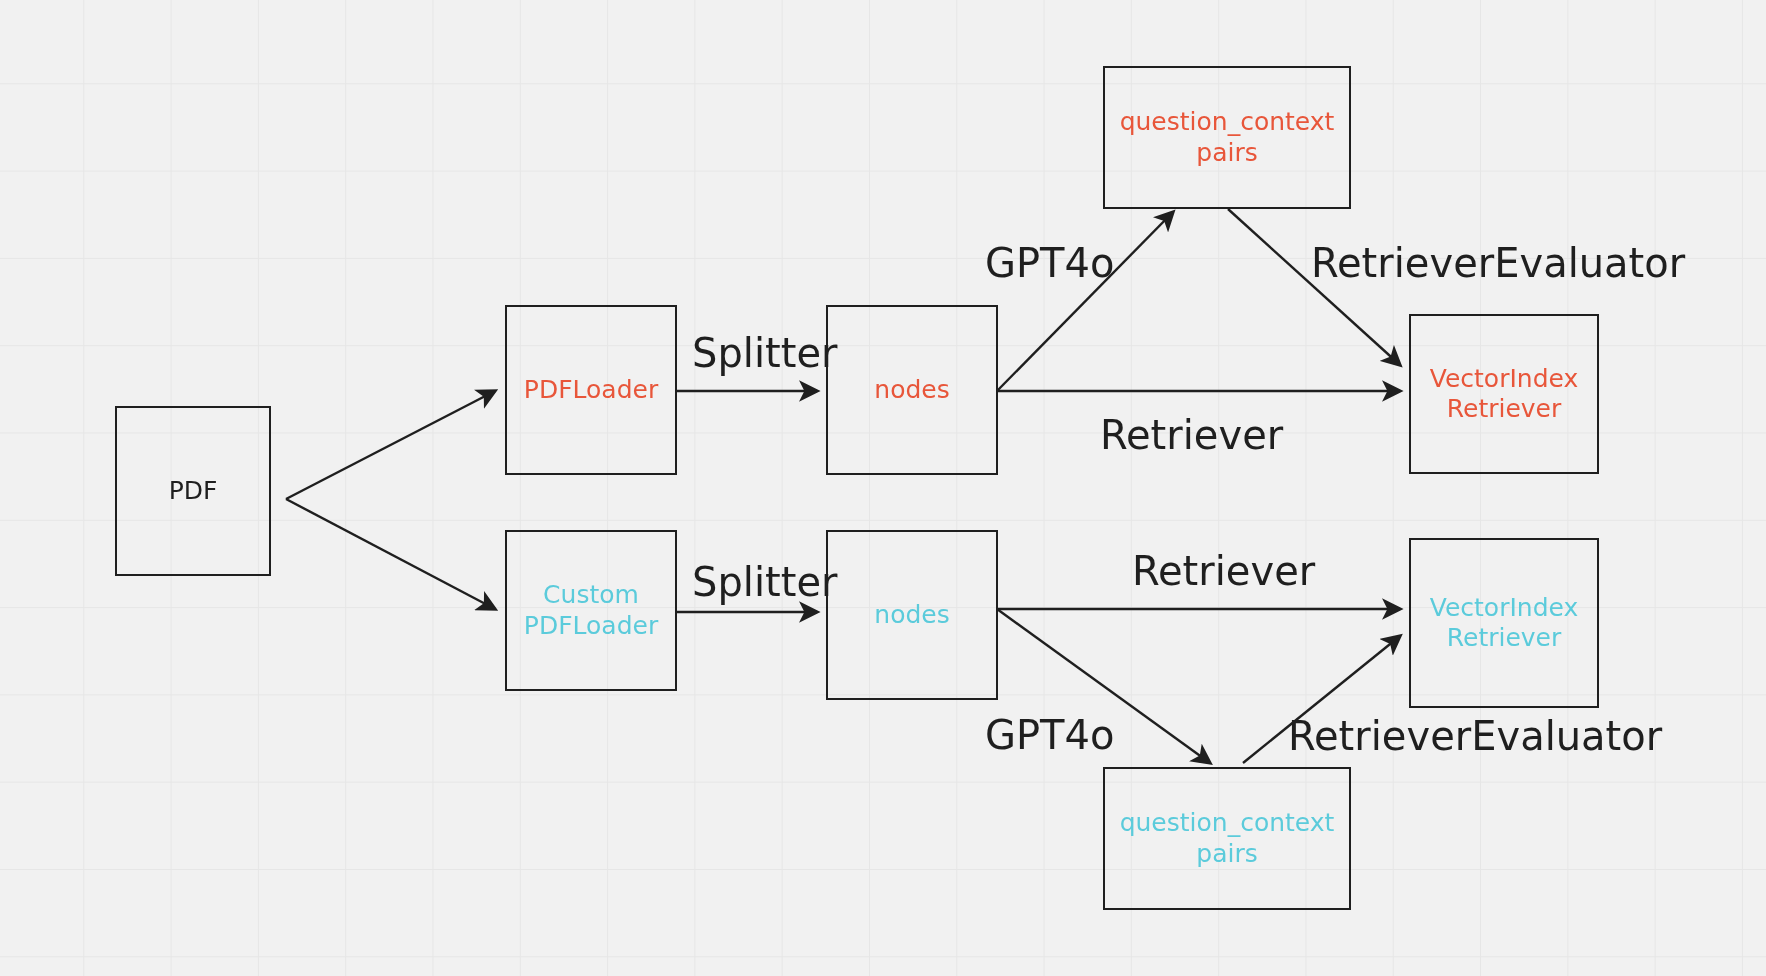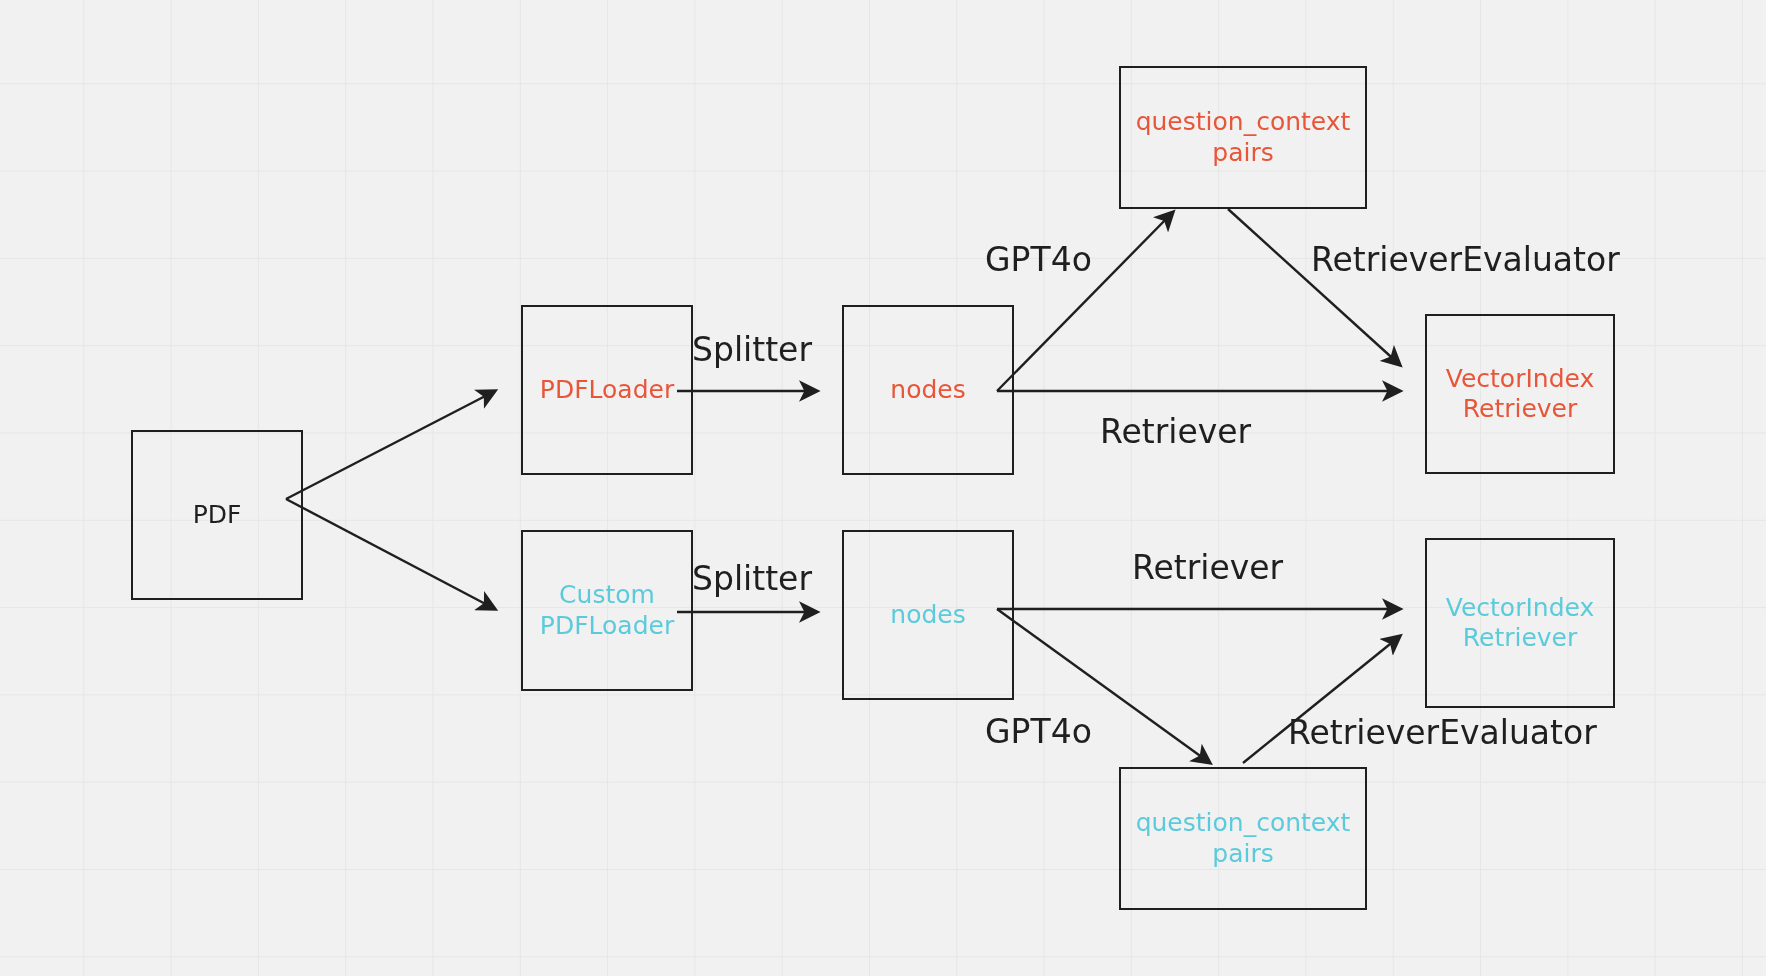--- a/index.html
+++ b/index.html
@@ -32,31 +32,30 @@
     box-sizing: border-box;
     border: 2.5px solid #1f1f1f;
     background: transparent;
     display: flex;
     align-items: center;
     justify-content: center;
     text-align: center;
     line-height: 1.22;
     font-size: 25px;
     padding: 0 6px;
-    margin-left: 16px;
   }
   .node .label { display: block; }
   .c-neutral { color: #1f1f1f; }
   .c-orange  { color: #e8563a; }
   .c-cyan    { color: #5bcbdb; }
 
   .edge-label {
     position: absolute;
     color: #1f1f1f;
-    font-size: 33px;
+    font-size: 40px;
     white-space: nowrap;
     line-height: 1;
   }
 </style>
 </head>
 <body>
 
 <div id="canvas">
 
   <svg id="wires" viewBox="0 0 1766 976" xmlns="http://www.w3.org/2000/svg">
@@ -72,21 +71,21 @@
       <path d="M 677 612 L 817 612"></path>
       <path d="M 997 391 L 1173 212"></path>
       <path d="M 997 391 L 1400 391"></path>
       <path d="M 1228 209 L 1400 365"></path>
       <path d="M 997 609 L 1400 609"></path>
       <path d="M 997 609 L 1210 763"></path>
       <path d="M 1243 763 L 1400 636"></path>
     </g>
   </svg>
 
-  <div class="node c-neutral" style="left:115px; top:430px; width:172px; height:170px;text-align:right;">
+  <div class="node c-neutral" style="left:115px; top:406px; width:156px; height:170px;text-align:right;">
     <span class="label">PDF</span>
   </div>
 
   <div class="node c-orange" style="left:505px; top:305px; width:172px; height:170px;">
     <span class="label">PDFLoader</span>
   </div>
 
   <div class="node c-orange" style="left:826px; top:305px; width:172px; height:170px;">
     <span class="label">nodes</span>
   </div>

